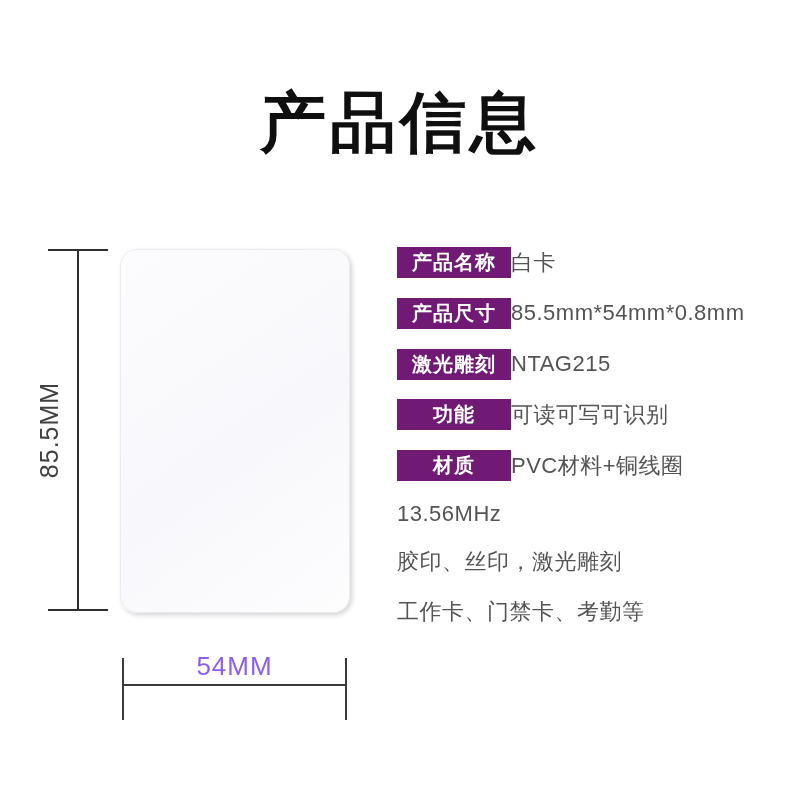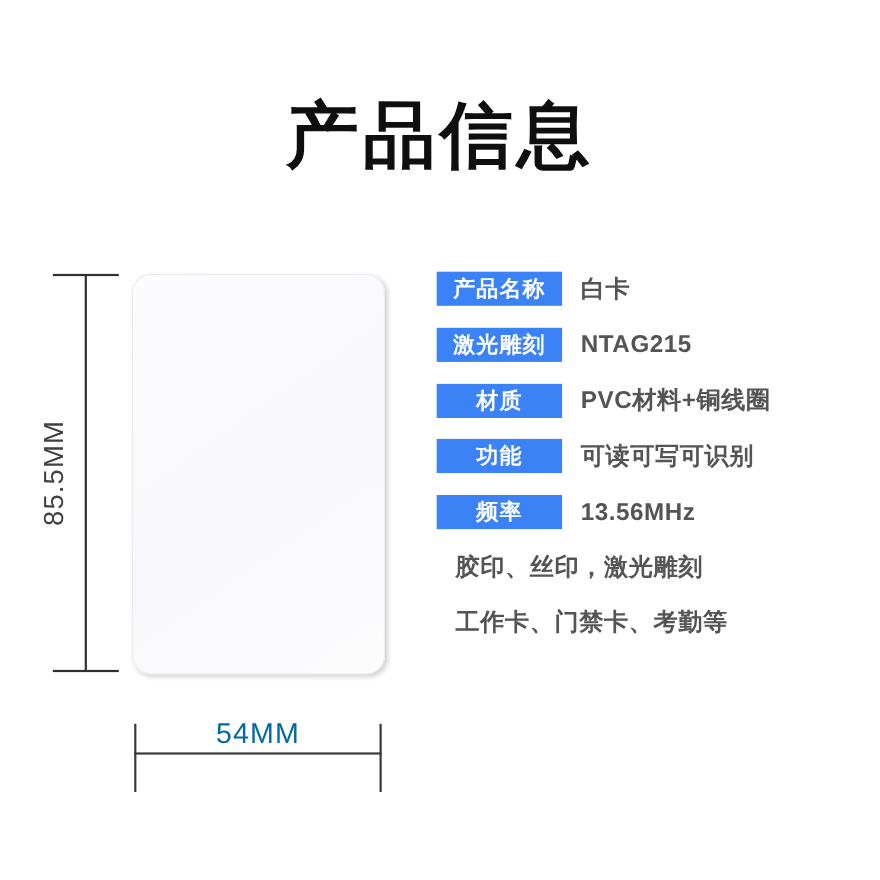--- a/index.html
+++ b/index.html
@@ -38,38 +38,38 @@
     font-size:25px;color:#414141;letter-spacing:1px;white-space:nowrap;
   }
 
   
   .hdim-line{position:absolute;left:122px;top:684px;width:225px;height:2px;background:#3a3a3a;}
   .hdim-cap{position:absolute;top:658px;width:2px;height:62px;background:#3a3a3a;}
   .hdim-cap.left{left:122px;}
   .hdim-cap.right{left:345px;}
   .hdim-label{
     position:absolute;left:122px;top:651px;width:225px;
-    text-align:center;font-size:26px;color:#0369a1;letter-spacing:1px;
+    text-align:center;font-size:26px;color:#8b5cf6;letter-spacing:1px;
   }
 
   
   .specs{
     position:absolute;left:397px;top:247px;
     display:flex;flex-direction:column;gap:19.8px;
   }
   .spec-row{display:flex;align-items:center;}
   .spec-label{
     width:114px;height:31px;flex:0 0 114px;
-    background:#3b82f6;color:#ffffff;
+    background:#701a75;color:#ffffff;
     font-size:20px;font-weight:600;letter-spacing:1px;
     display:flex;align-items:center;justify-content:center;
   }
   .spec-value{
-    margin-left:17px;font-size:22px;color:#545454;
-    letter-spacing:0.5px;white-space:nowrap;font-weight:bold;
+    font-size:22px;color:#545454;
+    letter-spacing:0.5px;white-space:nowrap;
   }
 </style>
 </head>
 <body>
 
 <div class="page">
 
   <h1 class="title">产品信息</h1>
 
   <div>
@@ -85,33 +85,36 @@
     <div class="hdim-cap left"></div>
     <div class="hdim-cap right"></div>
   </div>
 
   <div class="specs">
     <div class="spec-row">
       <div class="spec-label">产品名称</div>
       <div class="spec-value">白卡</div>
     </div>
     <div class="spec-row">
+      <div class="spec-label">产品尺寸</div>
+      <div class="spec-value">85.5mm*54mm*0.8mm</div>
+    </div>
+    <div class="spec-row">
       <div class="spec-label">激光雕刻</div>
       <div class="spec-value">NTAG215</div>
+    </div>
+    <div class="spec-row">
+      <div class="spec-label">功能</div>
+      <div class="spec-value">可读可写可识别</div>
     </div>
     <div class="spec-row">
       <div class="spec-label">材质</div>
       <div class="spec-value">PVC材料+铜线圈</div>
     </div>
     <div class="spec-row">
-      <div class="spec-label">功能</div>
-      <div class="spec-value">可读可写可识别</div>
-    </div>
-    <div class="spec-row">
-      <div class="spec-label">频率</div>
       <div class="spec-value">13.56MHz</div>
     </div>
     <div class="spec-row">
       <div class="spec-value">胶印、丝印，激光雕刻</div>
     </div>
     <div class="spec-row">
       <div class="spec-value">工作卡、门禁卡、考勤等</div>
     </div>
   </div>
 

